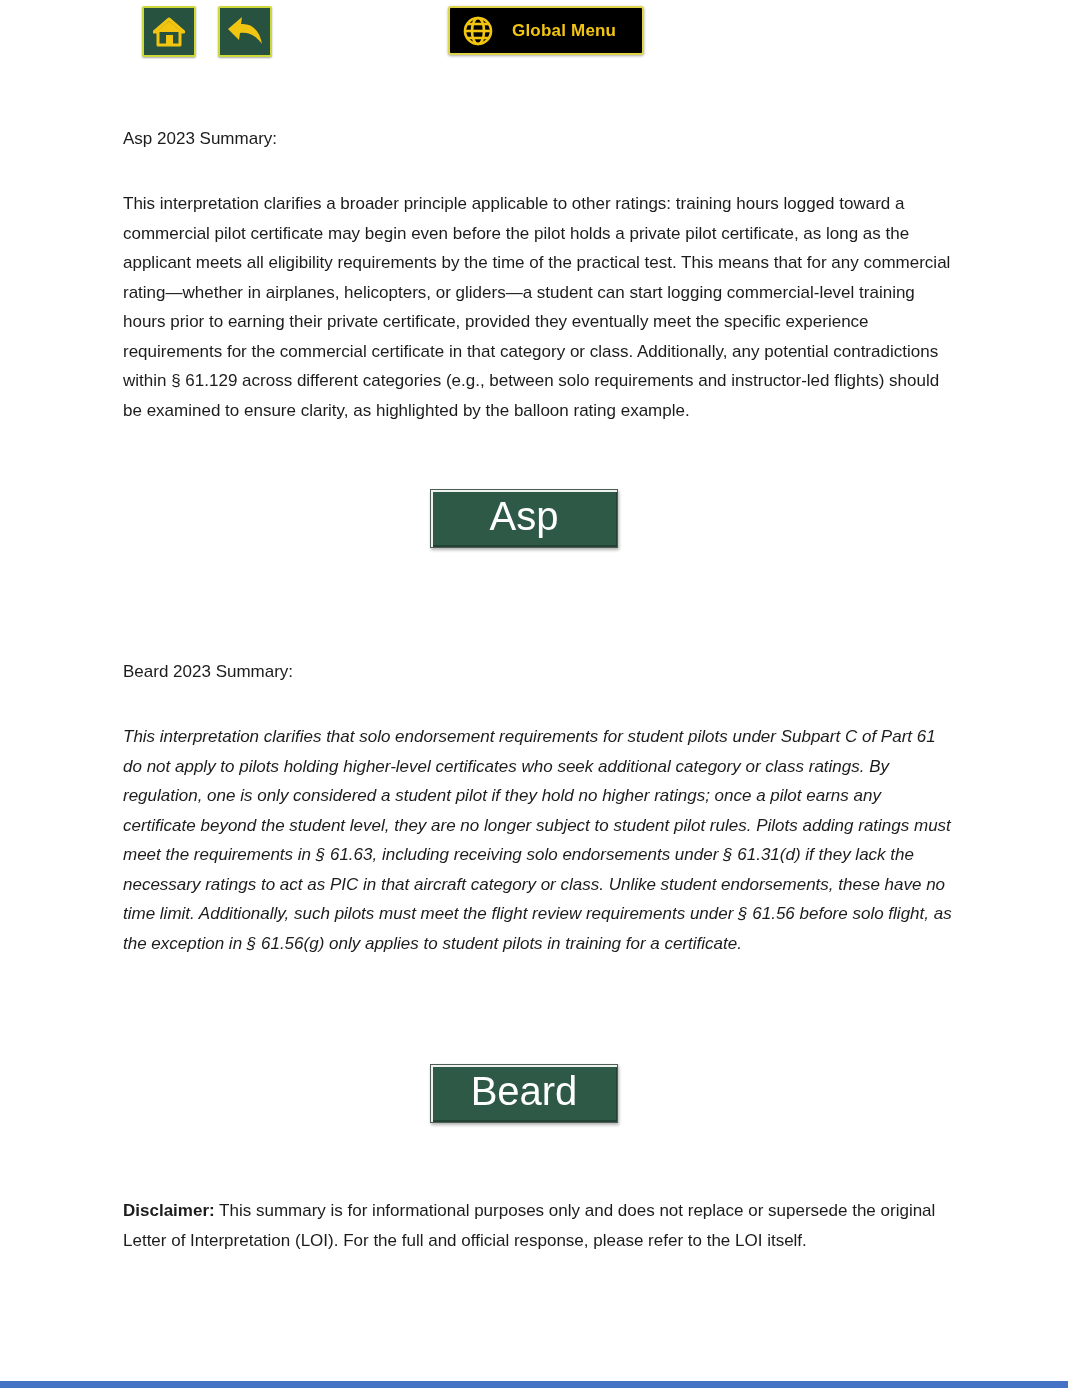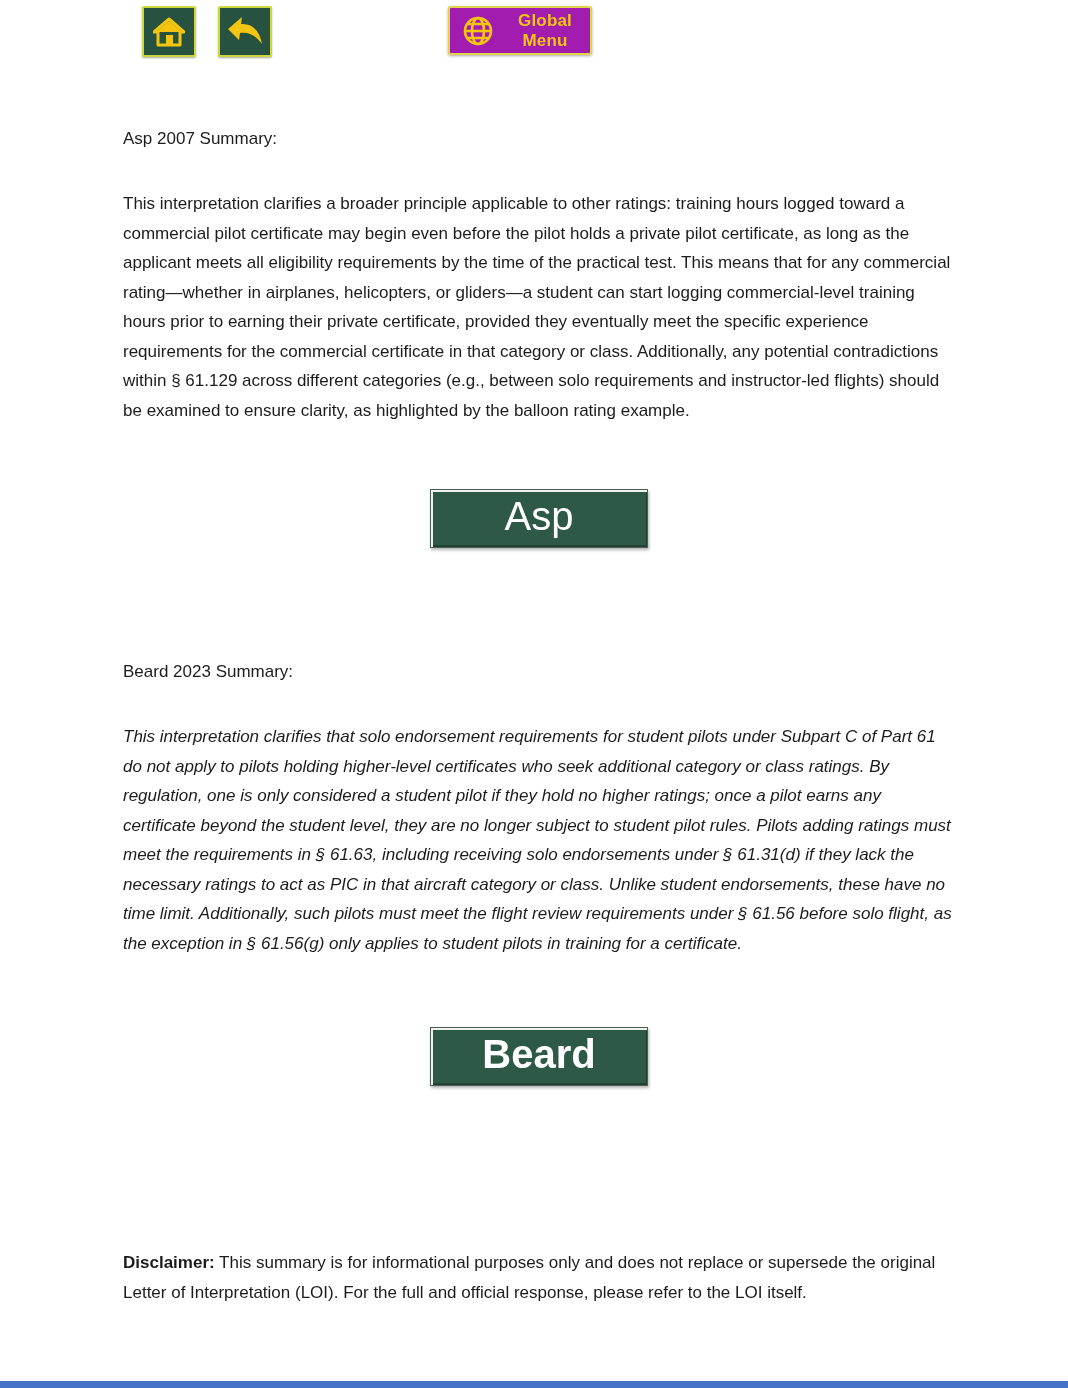--- a/index.html
+++ b/index.html
@@ -21,22 +21,22 @@
     border-radius: 2px;
     box-shadow: 0 1px 2px rgba(0,0,0,0.35);
     display: flex; align-items: center; justify-content: center;
     cursor: pointer; padding: 0;
   }
   .nav-btn.home { left: 142px; }
   .nav-btn.back { left: 218px; }
 
   .global-menu-btn {
     position: absolute; top: 6px; left: 448px;
-    width: 144px; height: 49px;
-    background: #a21caf;
+    width: 196px; height: 49px;
+    background: #000000;
     border: 2px solid #e0d44a;
     border-radius: 3px;
     box-shadow: 0 1px 3px rgba(0,0,0,0.35);
     display: flex; align-items: center; justify-content: flex-start;
     gap: 18px; padding: 0 12px;
     cursor: pointer;
   }
   .global-menu-btn .label {
     color: #f2c511;
     font-weight: bold;
@@ -58,36 +58,36 @@
     margin-top: 19px;
   }
   #heading-asp   { top: 127px; }
   #body-asp      { top: 170px; }
   #heading-beard { top: 660px; }
   #body-beard    { top: 703px; font-style: italic; }
 
   
   .action-btn {
     position: absolute; left: 430px;
-    width: 218px; height: 59px;
+    width: 188px; height: 59px;
     background: #2d5946;
     border: 1px solid #4e5e55;
     box-shadow: inset 2px 2px 0 #eef2ee, inset -1px -2px 0 rgba(0,0,0,0.25), 1px 2px 3px rgba(0,0,0,0.3);
     color: #ffffff;
     font-family: "Liberation Sans", sans-serif;
     font-size: 40px; font-weight: 400;
     display: flex; align-items: center; justify-content: center;
     cursor: pointer; padding-bottom: 4px;
   }
   #asp-button   { top: 489px; }
-  #beard-button { top: 1027px; font-weight: bold; }
+  #beard-button { top: 1064px; }
 
   
   .disclaimer {
-    position: absolute; left: 123px; top: 1248px; width: 832px;
+    position: absolute; left: 123px; top: 1196px; width: 832px;
     font-size: 17px; line-height: 29.5px; color: #1c1c1c;
   }
   .disclaimer b { font-weight: bold; }
 
   
   .bottom-bar {
     position: absolute; left: 0; bottom: 0;
     width: 1068px; height: 7px;
     background: #4472c4;
   }
@@ -122,21 +122,21 @@
         <line x1="3" y1="16" x2="29" y2="16"></line>
         <line x1="5" y1="9" x2="27" y2="9"></line>
         <line x1="5" y1="23" x2="27" y2="23"></line>
       </g>
     </svg>
   </span>
   <span class="label">Global Menu</span>
 </button>
 
 <div class="content">
-  <p class="section-heading" id="heading-asp">Asp 2007 Summary:</p>
+  <p class="section-heading" id="heading-asp">Asp 2023 Summary:</p>
   <p class="section-body" id="body-asp">This interpretation clarifies a broader principle applicable to other ratings: training hours logged toward a commercial pilot certificate may begin even before the pilot holds a private pilot certificate, as long as the applicant meets all eligibility requirements by the time of the practical test. This means that for any commercial rating—whether in airplanes, helicopters, or gliders—a student can start logging commercial-level training hours prior to earning their private certificate, provided they eventually meet the specific experience requirements for the commercial certificate in that category or class. Additionally, any potential contradictions within § 61.129 across different categories (e.g., between solo requirements and instructor-led flights) should be examined to ensure clarity, as highlighted by the balloon rating example.</p>
 
   <p class="section-heading" id="heading-beard">Beard 2023 Summary:</p>
   <p class="section-body" id="body-beard">This interpretation clarifies that solo endorsement requirements for student pilots under Subpart C of Part 61 do not apply to pilots holding higher-level certificates who seek additional category or class ratings. By regulation, one is only considered a student pilot if they hold no higher ratings; once a pilot earns any certificate beyond the student level, they are no longer subject to student pilot rules. Pilots adding ratings must meet the requirements in § 61.63, including receiving solo endorsements under § 61.31(d) if they lack the necessary ratings to act as PIC in that aircraft category or class. Unlike student endorsements, these have no time limit. Additionally, such pilots must meet the flight review requirements under § 61.56 before solo flight, as the exception in § 61.56(g) only applies to student pilots in training for a certificate.</p>
 </div>
 
 <button class="action-btn" id="asp-button">Asp</button>
 <button class="action-btn" id="beard-button">Beard</button>
 
 <p class="disclaimer"><b>Disclaimer:</b><span> This summary is for informational purposes only and does not replace or supersede the original Letter of Interpretation (LOI). For the full and official response, please refer to the LOI itself.</span></p>

